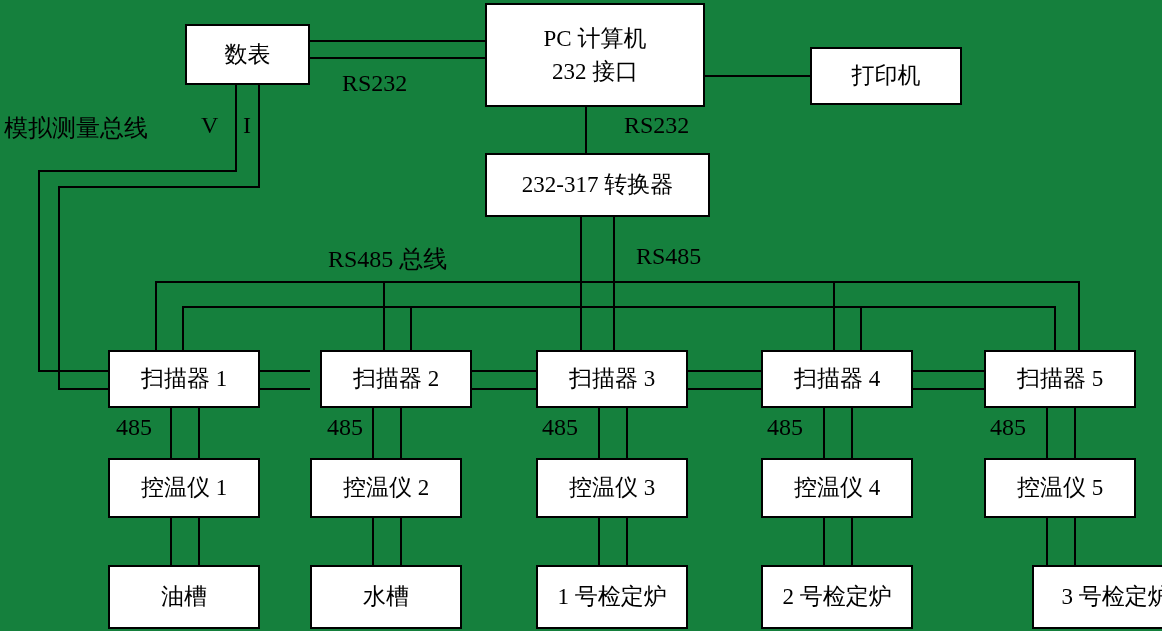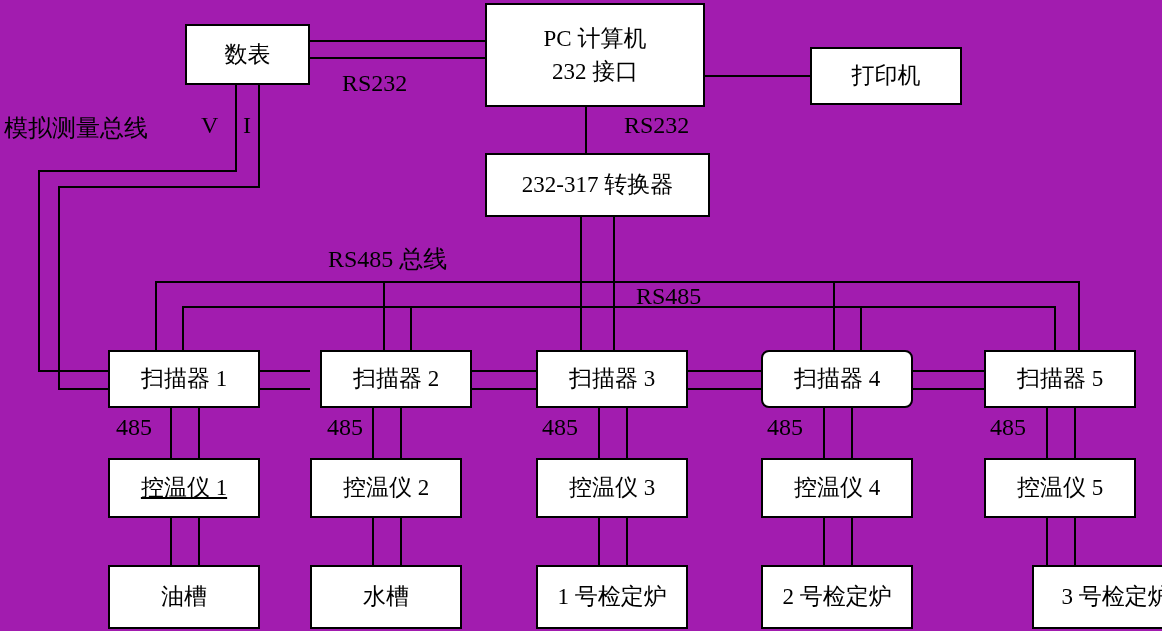--- a/index.html
+++ b/index.html
@@ -1,21 +1,21 @@
 <!DOCTYPE html>
 <html><head>
 <meta charset="utf-8">
 <style>
   * { margin: 0; padding: 0; box-sizing: border-box; }
   html, body { background: #ffffff; }
   .canvas {
     position: relative;
     width: 1162px;
     height: 631px;
-    background: #a21caf;
+    background: #15803d;
     color: #000;
     font-family: "Liberation Serif", "DejaVu Serif", serif;
     overflow: hidden;
   }
   .box {
     position: absolute;
     border: 2px solid #000;
     background: #fff;
     display: flex;
     flex-direction: column;
@@ -54,28 +54,28 @@
 
   <div class="box" style="left:108px; top:350px; width:152px; height:58px;">
     <span>扫描器 1</span>
   </div>
   <div class="box" style="left:320px; top:350px; width:152px; height:58px;">
     <span>扫描器 2</span>
   </div>
   <div class="box" style="left:536px; top:350px; width:152px; height:58px;">
     <span>扫描器 3</span>
   </div>
-  <div class="box" style="left:761px; top:350px; width:152px; height:58px;border-radius:8px;">
+  <div class="box" style="left:761px; top:350px; width:152px; height:58px;">
     <span>扫描器 4</span>
   </div>
   <div class="box" style="left:984px; top:350px; width:152px; height:58px;">
     <span>扫描器 5</span>
   </div>
 
-  <div class="box" style="left:108px; top:458px; width:152px; height:60px;text-decoration:underline;">
+  <div class="box" style="left:108px; top:458px; width:152px; height:60px;">
     <span>控温仪 1</span>
   </div>
   <div class="box" style="left:310px; top:458px; width:152px; height:60px;">
     <span>控温仪 2</span>
   </div>
   <div class="box" style="left:536px; top:458px; width:152px; height:60px;">
     <span>控温仪 3</span>
   </div>
   <div class="box" style="left:761px; top:458px; width:152px; height:60px;">
     <span>控温仪 4</span>
@@ -158,21 +158,21 @@
   <div class="vline" style="left:598px; top:518px; height:47px;"></div>
   <div class="vline" style="left:626px; top:518px; height:47px;"></div>
   <div class="vline" style="left:823px; top:518px; height:47px;"></div>
   <div class="vline" style="left:851px; top:518px; height:47px;"></div>
   <div class="vline" style="left:1046px; top:518px; height:47px;"></div>
   <div class="vline" style="left:1074px; top:518px; height:47px;"></div>
 
   <div class="lbl" style="left:342px; top:70px;">RS232</div>
   <div class="lbl" style="left:624px; top:112px;">RS232</div>
   <div class="lbl" style="left:328px; top:243px;">RS485 总线</div>
-  <div class="lbl" style="left:636px; top:243px;margin-top:40px;">RS485</div>
+  <div class="lbl" style="left:636px; top:243px;">RS485</div>
   <div class="lbl" style="left:4px; top:112px;">模拟测量总线</div>
   <div class="lbl" style="left:201px; top:112px;">V</div>
   <div class="lbl" style="left:243px; top:112px;">I</div>
   <div class="lbl" style="left:116px; top:414px;">485</div>
   <div class="lbl" style="left:327px; top:414px;">485</div>
   <div class="lbl" style="left:542px; top:414px;">485</div>
   <div class="lbl" style="left:767px; top:414px;">485</div>
   <div class="lbl" style="left:990px; top:414px;">485</div>
 
 </div>

